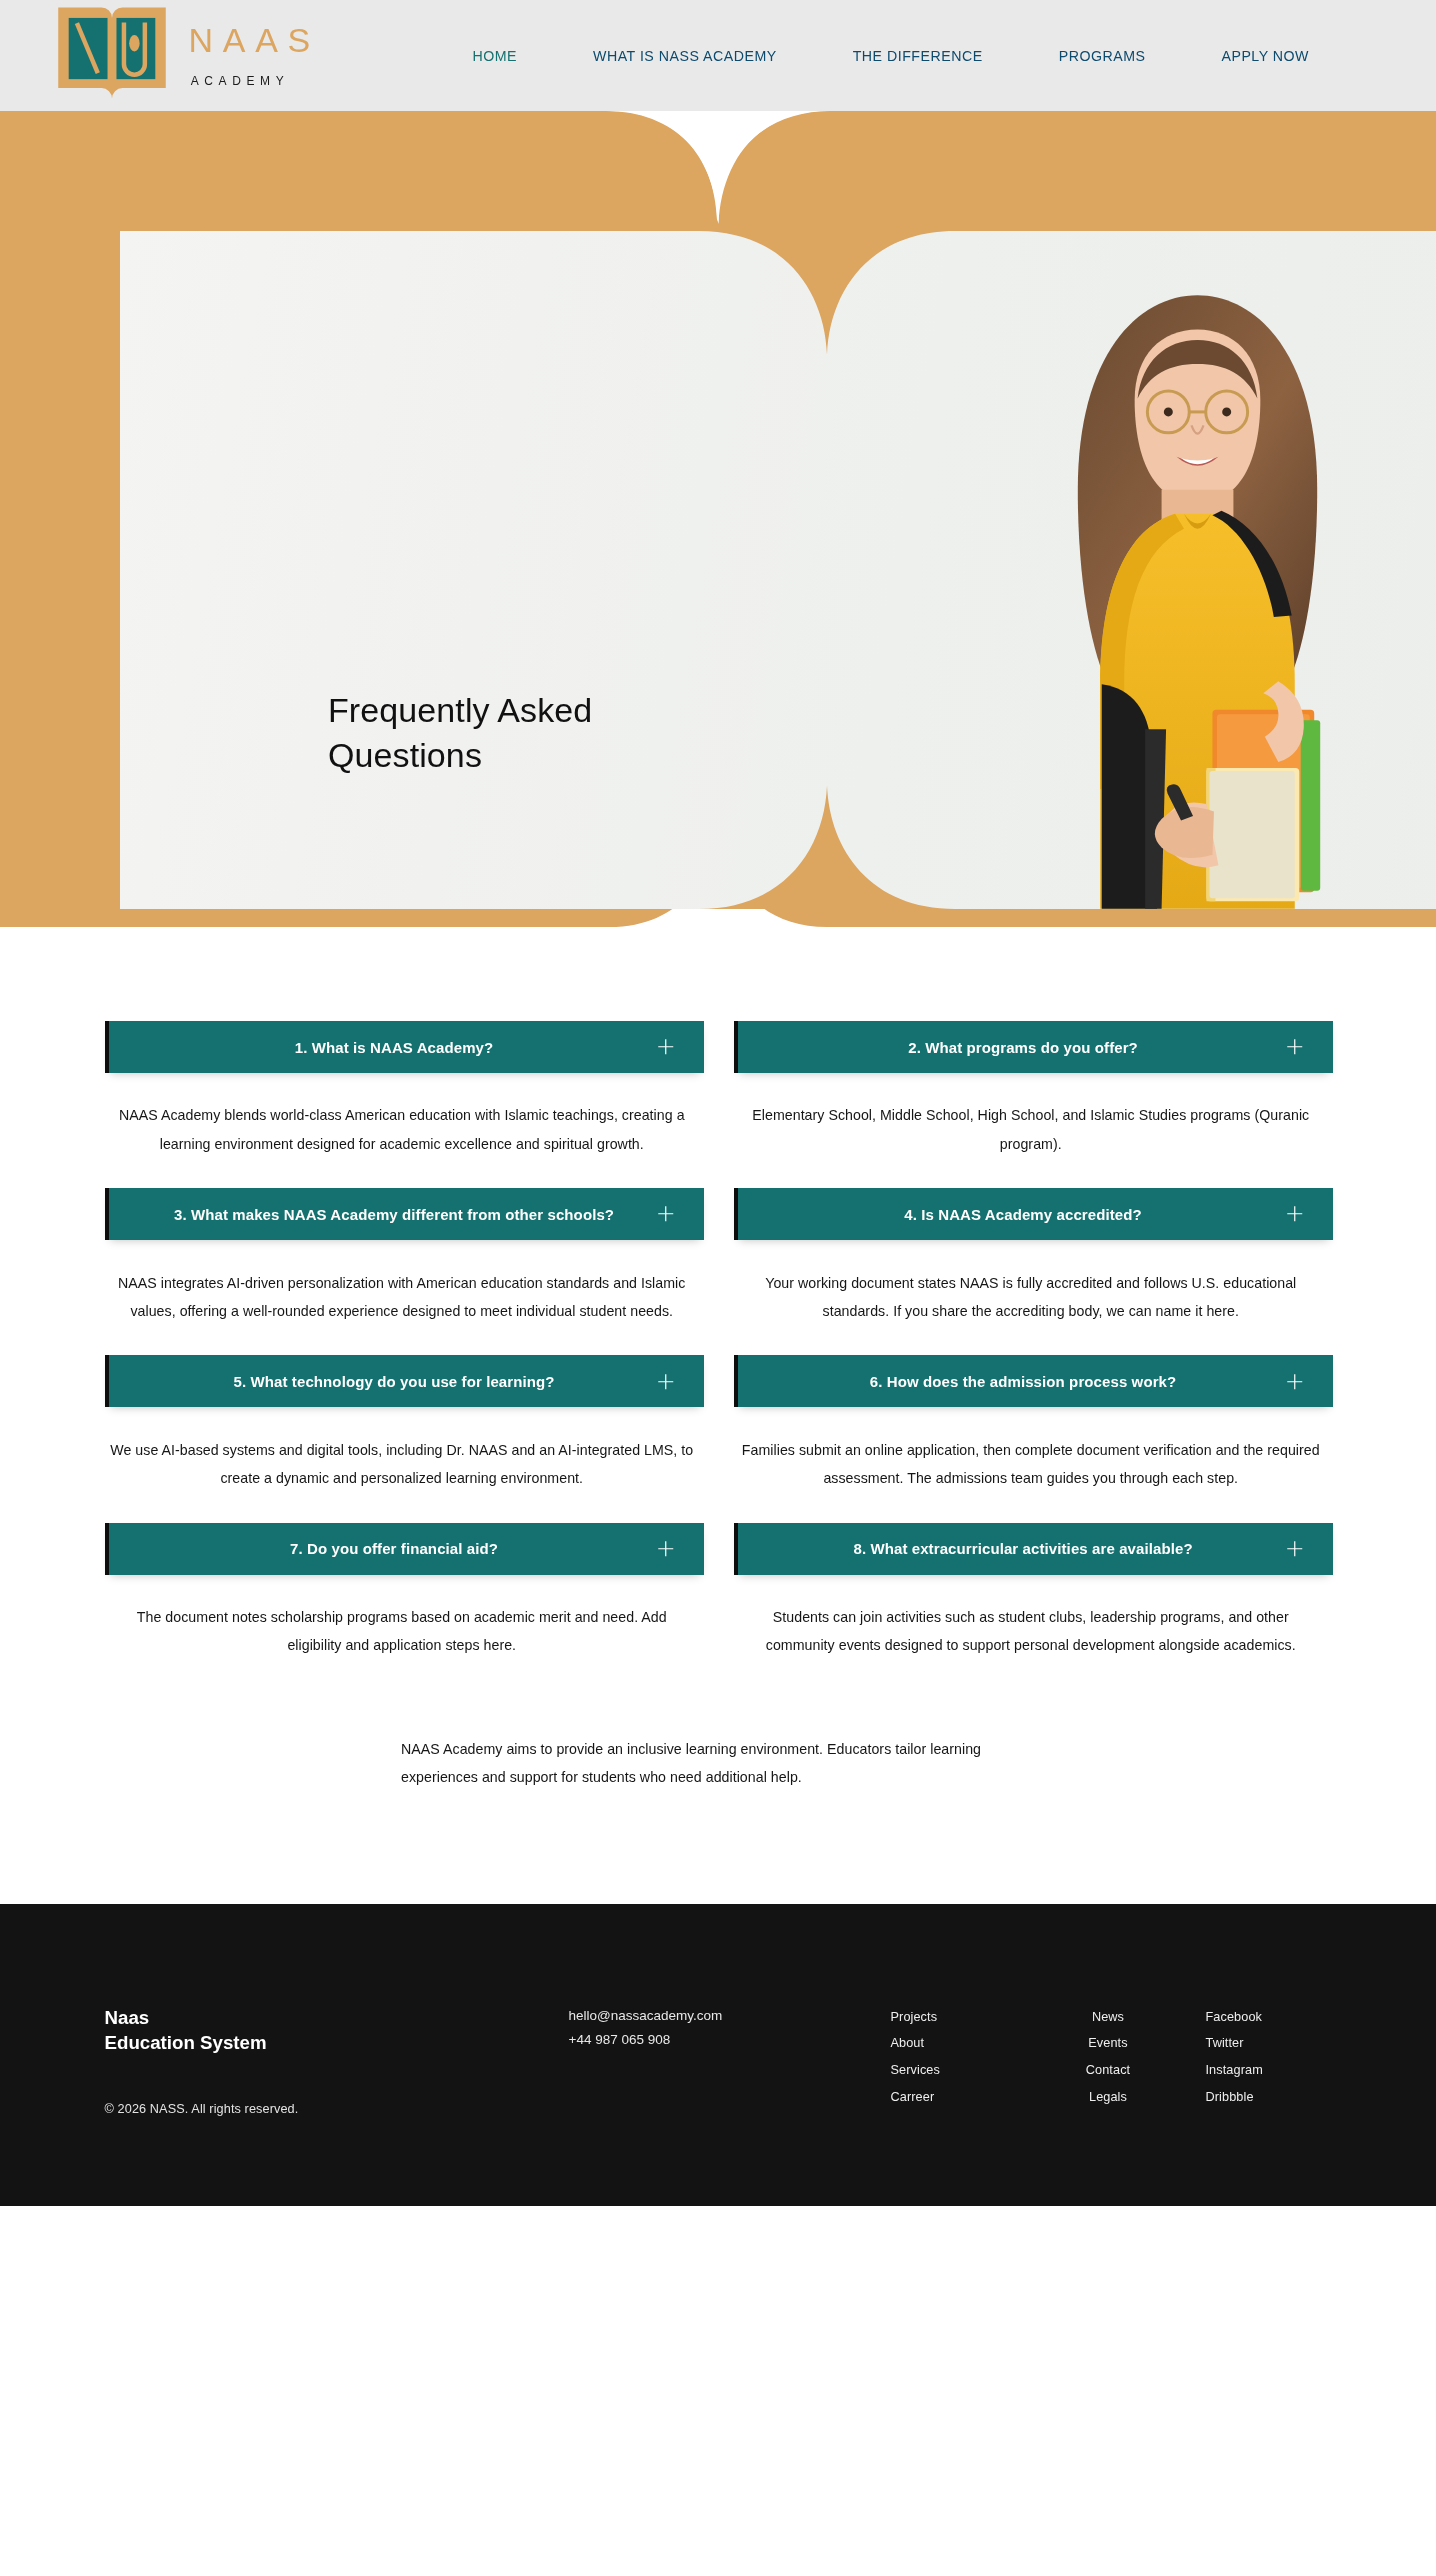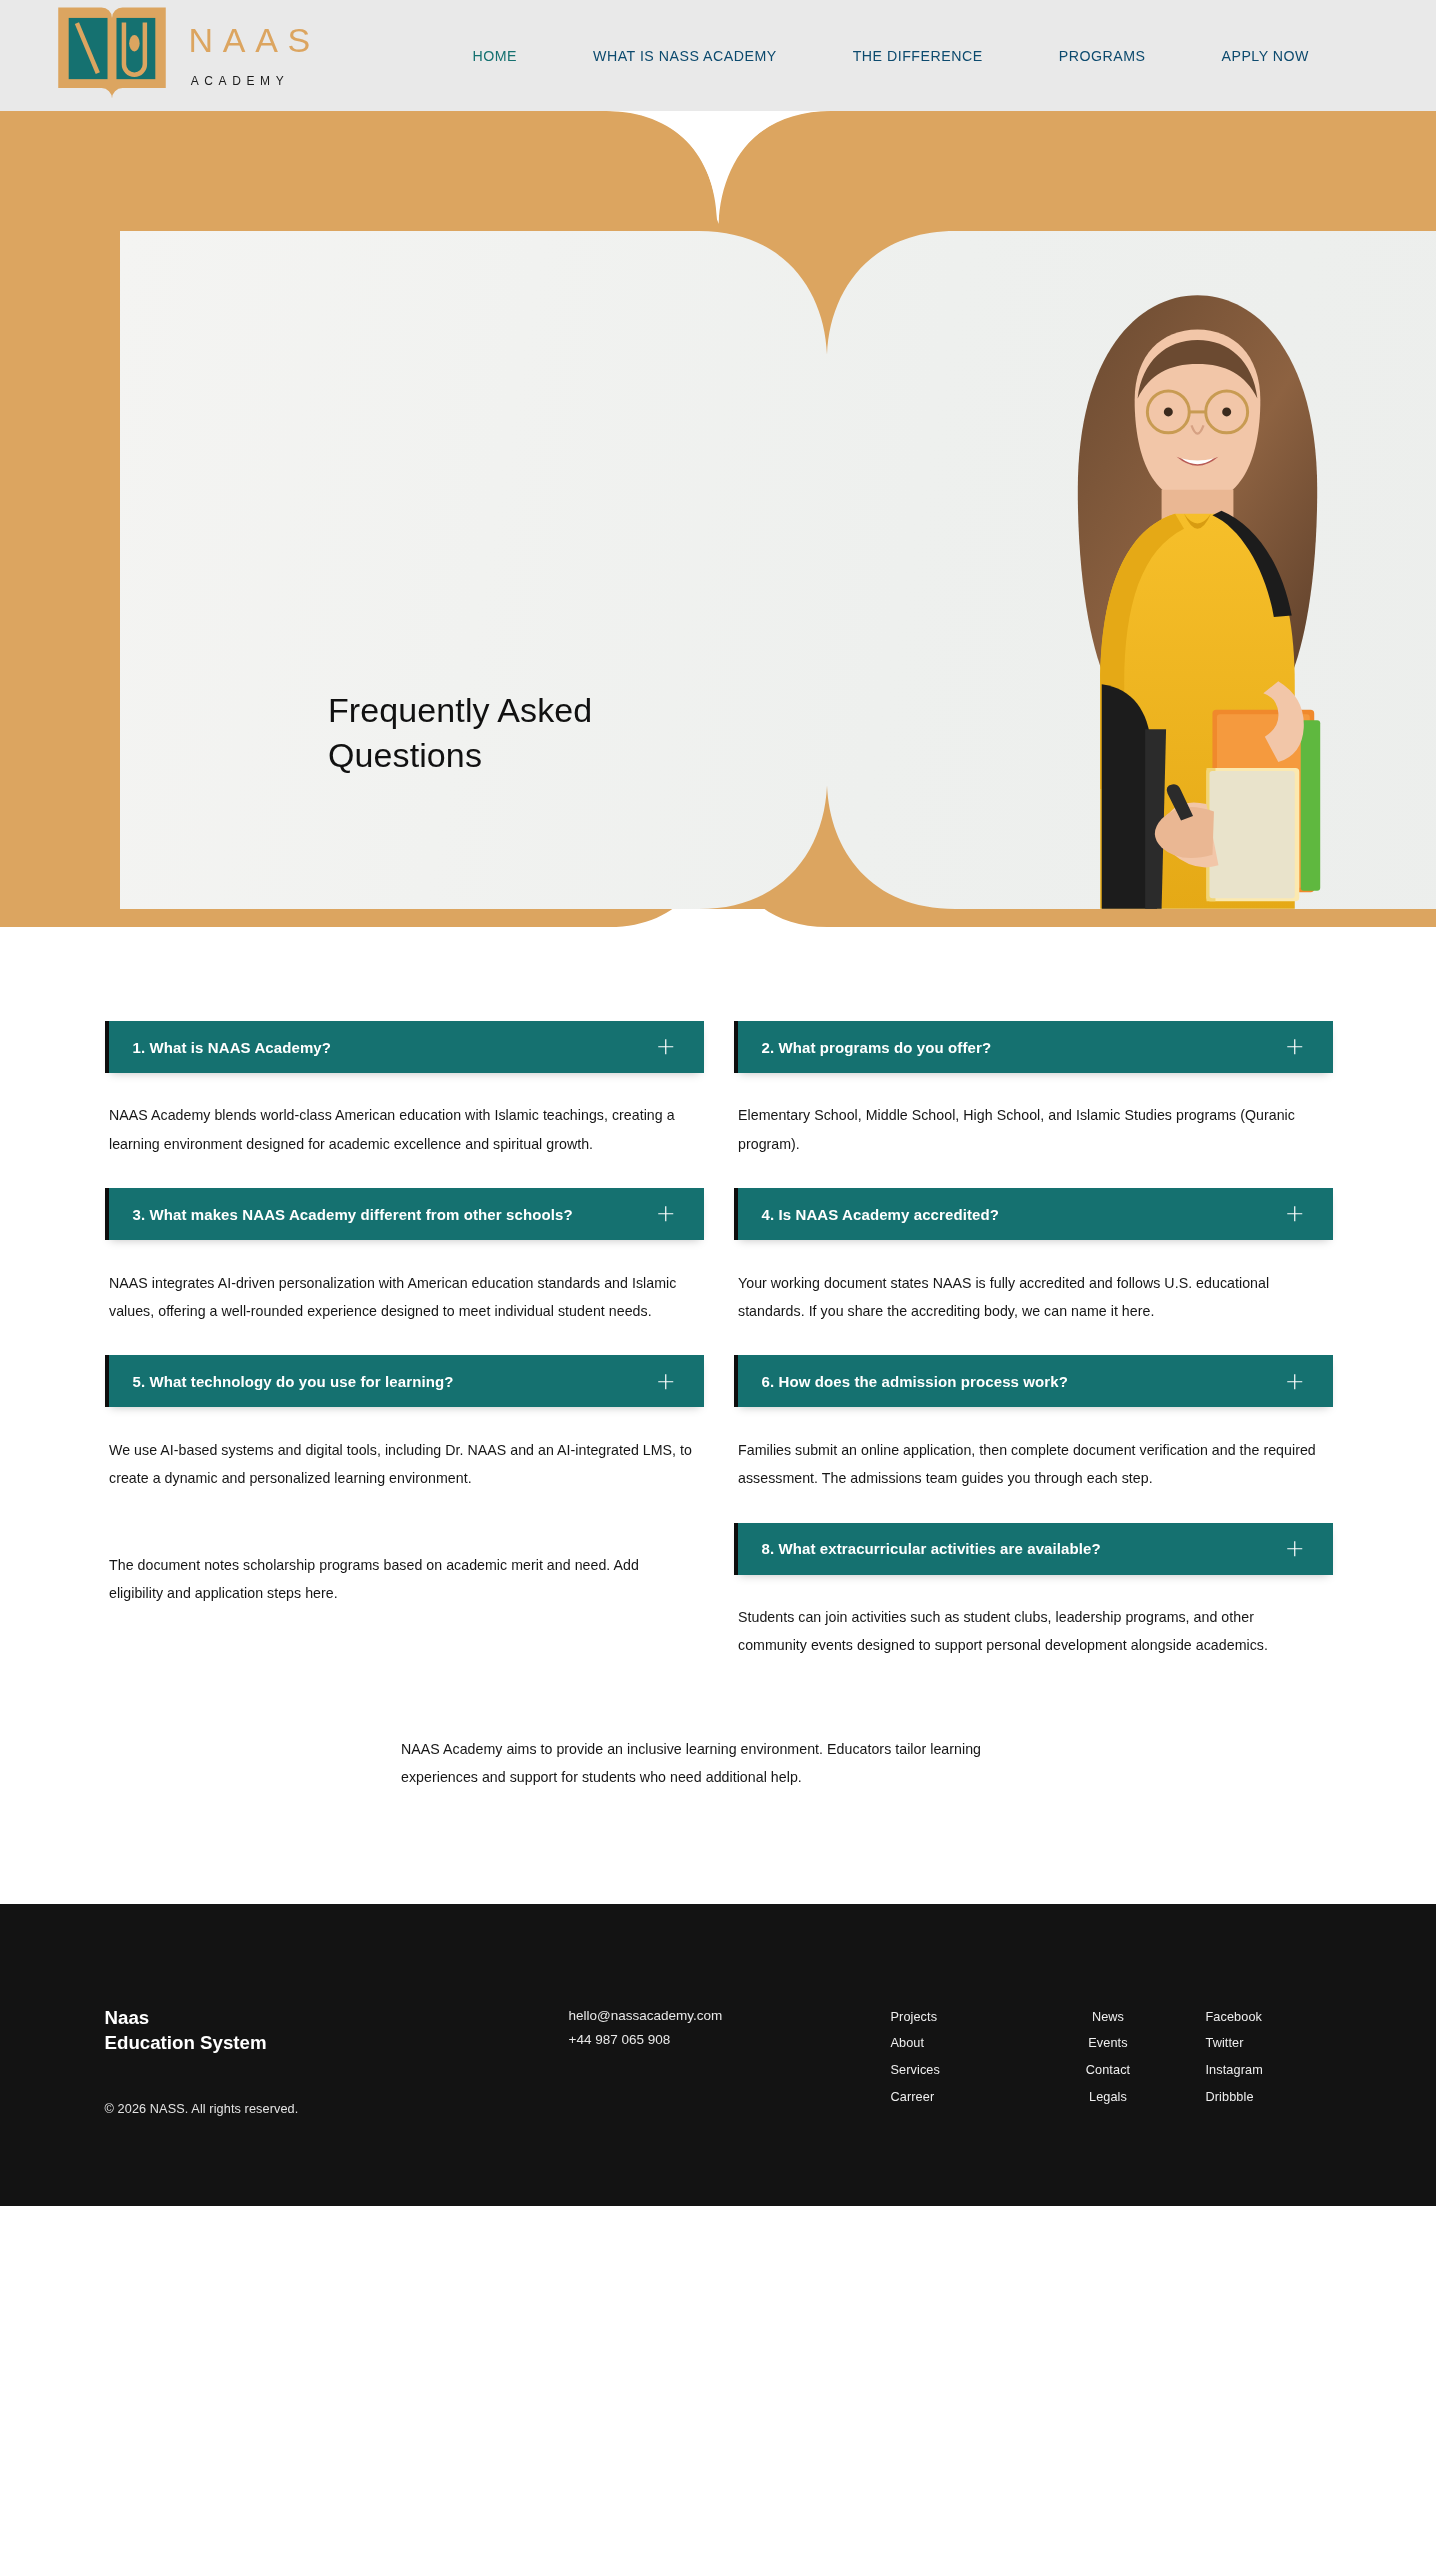--- a/index.html
+++ b/index.html
@@ -63,20 +63,21 @@
     font-weight:400; letter-spacing:0.1px;
   }
 
   
   .faq { background:#fff; padding:94px 0 112px; }
   .faq-inner { width:1340px; margin:0 auto; padding:0 56px; }
   .faq-grid {
     display:grid;
     grid-template-columns:1fr 1fr;
     column-gap:30px;
+    text-align:center;
   }
   .faq-cell { margin-bottom:30px; }
   .acc-head {
     position:relative;
     background:#157170;
     border-left:4.5px solid #0d0d0d;
     height:52px;
     display:flex; align-items:center;
     padding:0 28.4px 0 24px;
     cursor:pointer;
@@ -289,20 +290,26 @@
           <svg class="plus-icon" viewBox="0 0 26 26">
             <path d="M13 3 V23 M3 13 H23" stroke="#ffffff" stroke-width="1.6"></path>
           </svg>
         </div>
         <div class="acc-body">
           <p class="acc-a">Families submit an online application, then complete document verification and the required assessment. The admissions team guides you through each step.</p>
         </div>
       </div>
 
       <div class="faq-cell">
+        <div class="acc-head">
+          <span class="acc-q">7. Do you offer financial aid?</span>
+          <svg class="plus-icon" viewBox="0 0 26 26">
+            <path d="M13 3 V23 M3 13 H23" stroke="#ffffff" stroke-width="1.6"></path>
+          </svg>
+        </div>
         <div class="acc-body">
           <p class="acc-a">The document notes scholarship programs based on academic merit and need. Add eligibility and application steps here.</p>
         </div>
       </div>
 
       <div class="faq-cell">
         <div class="acc-head">
           <span class="acc-q">8. What extracurricular activities are available?</span>
           <svg class="plus-icon" viewBox="0 0 26 26">
             <path d="M13 3 V23 M3 13 H23" stroke="#ffffff" stroke-width="1.6"></path>

